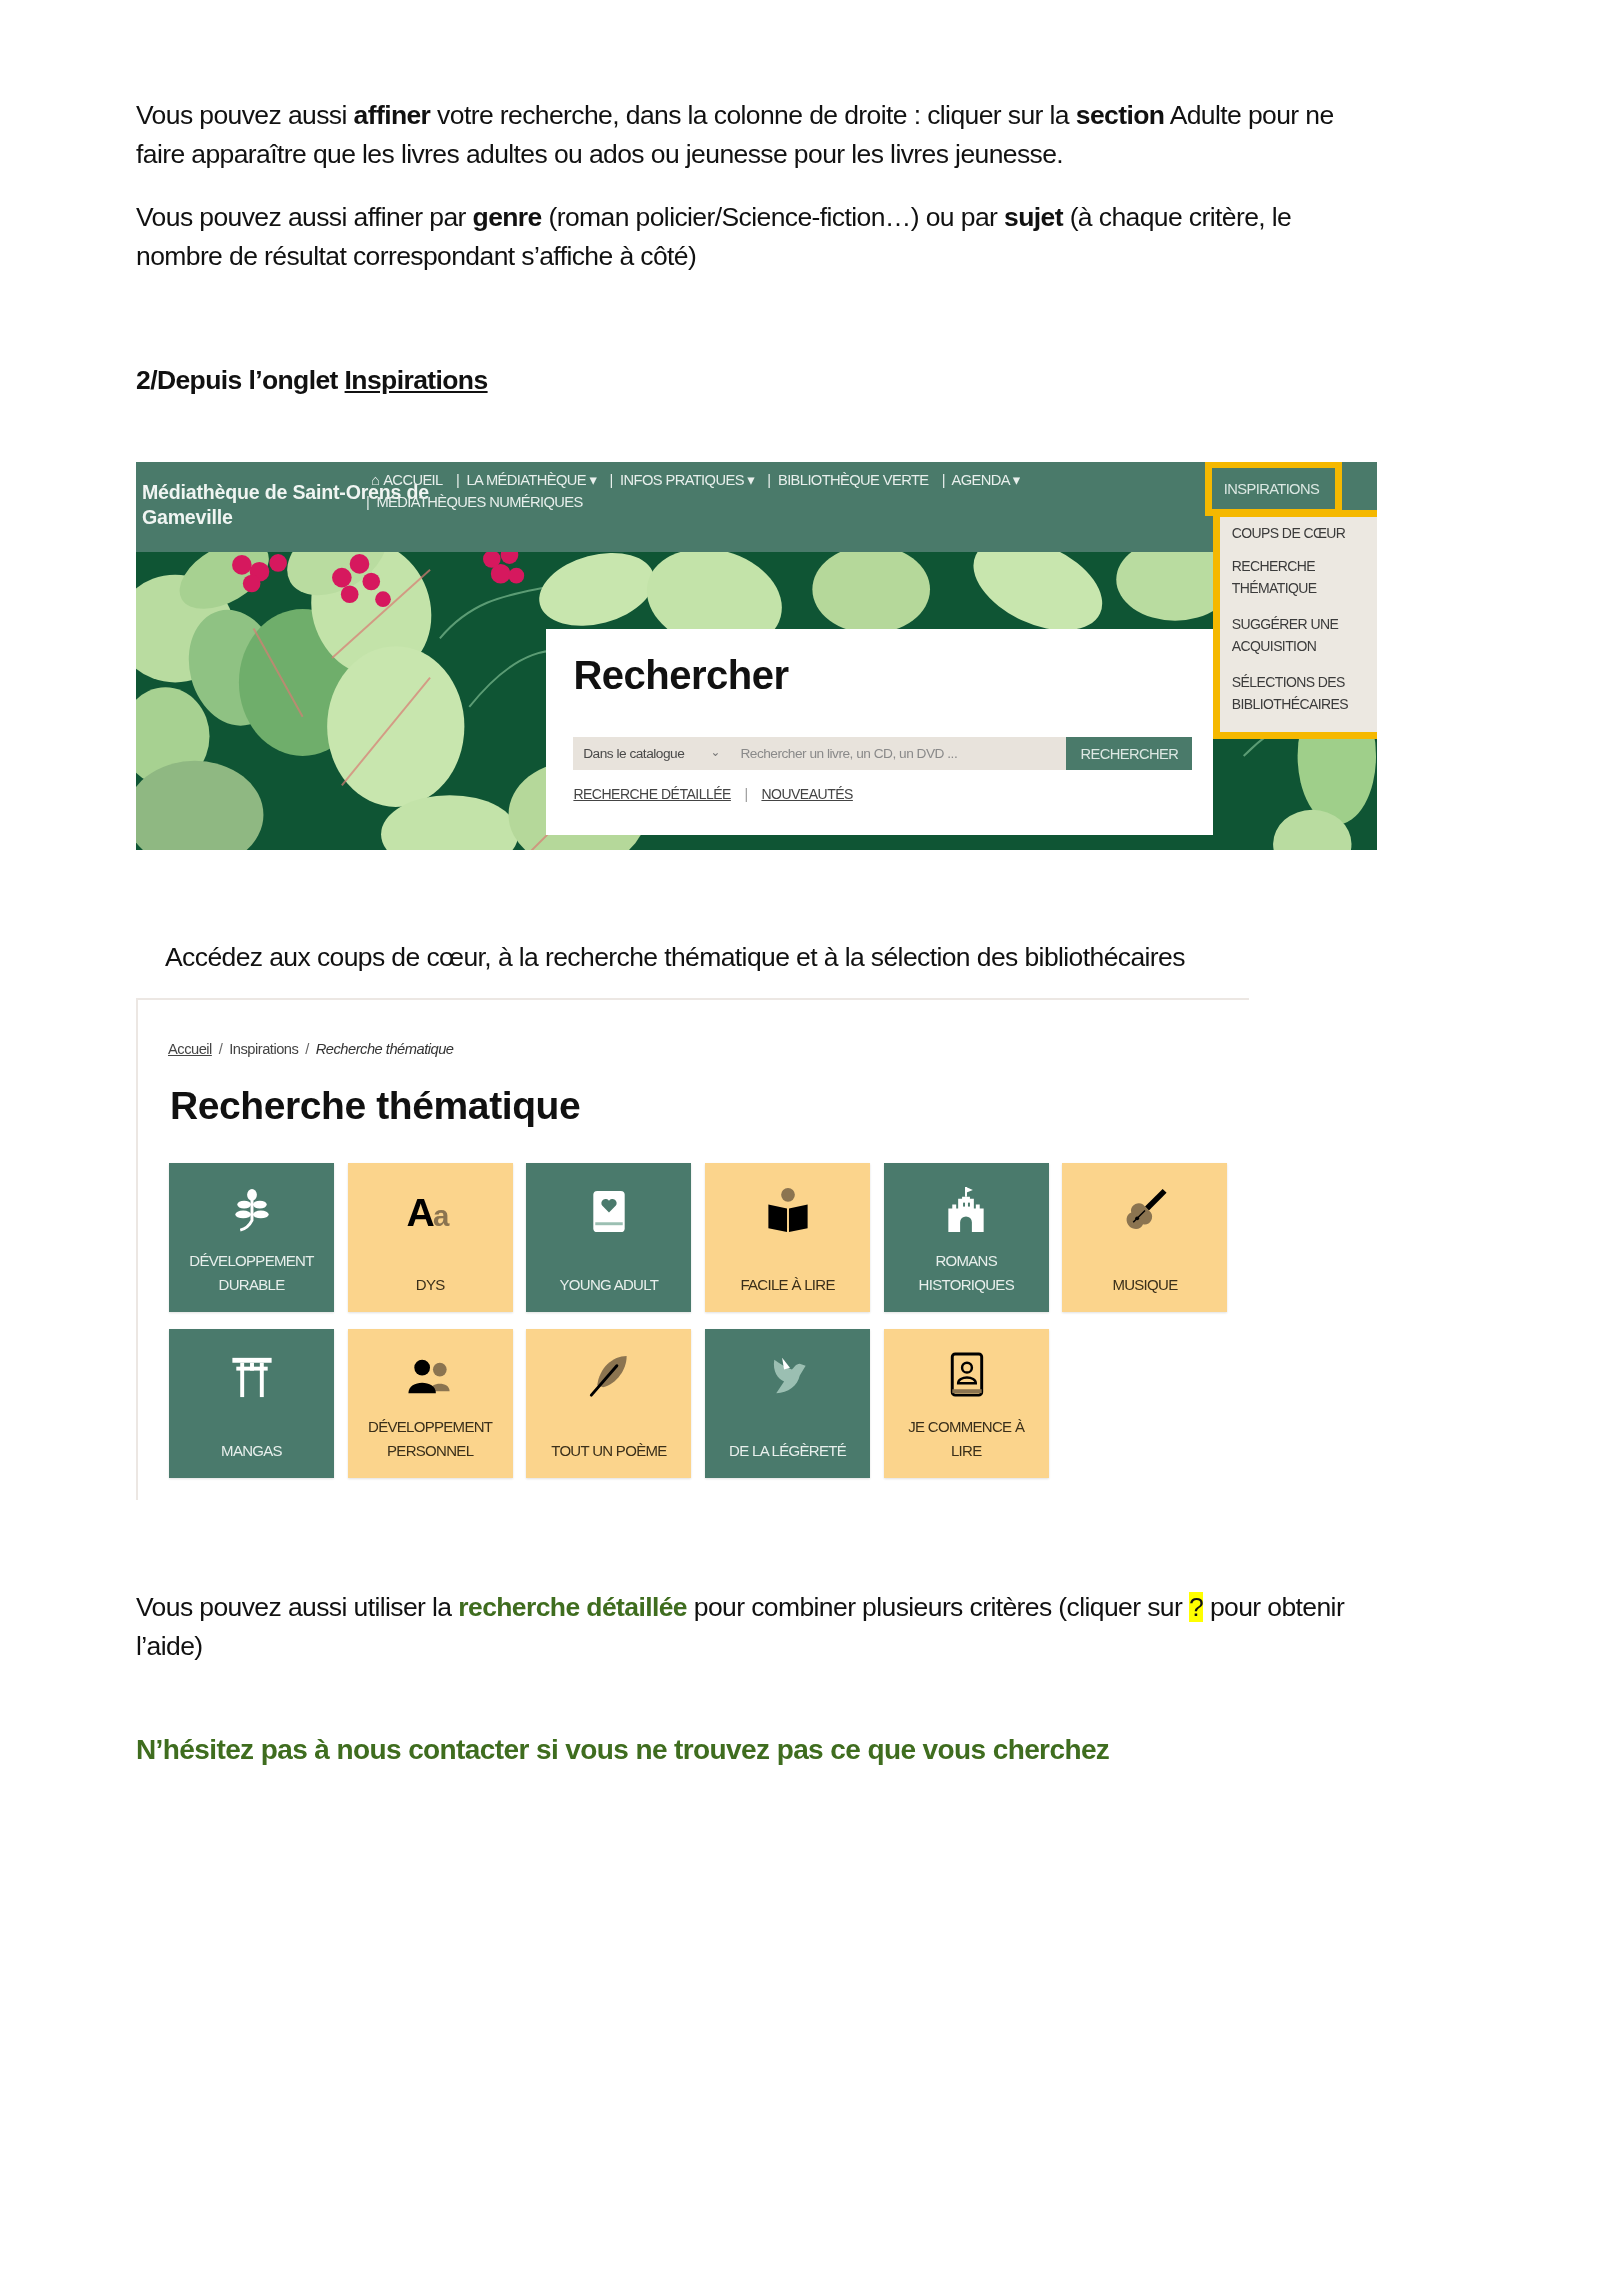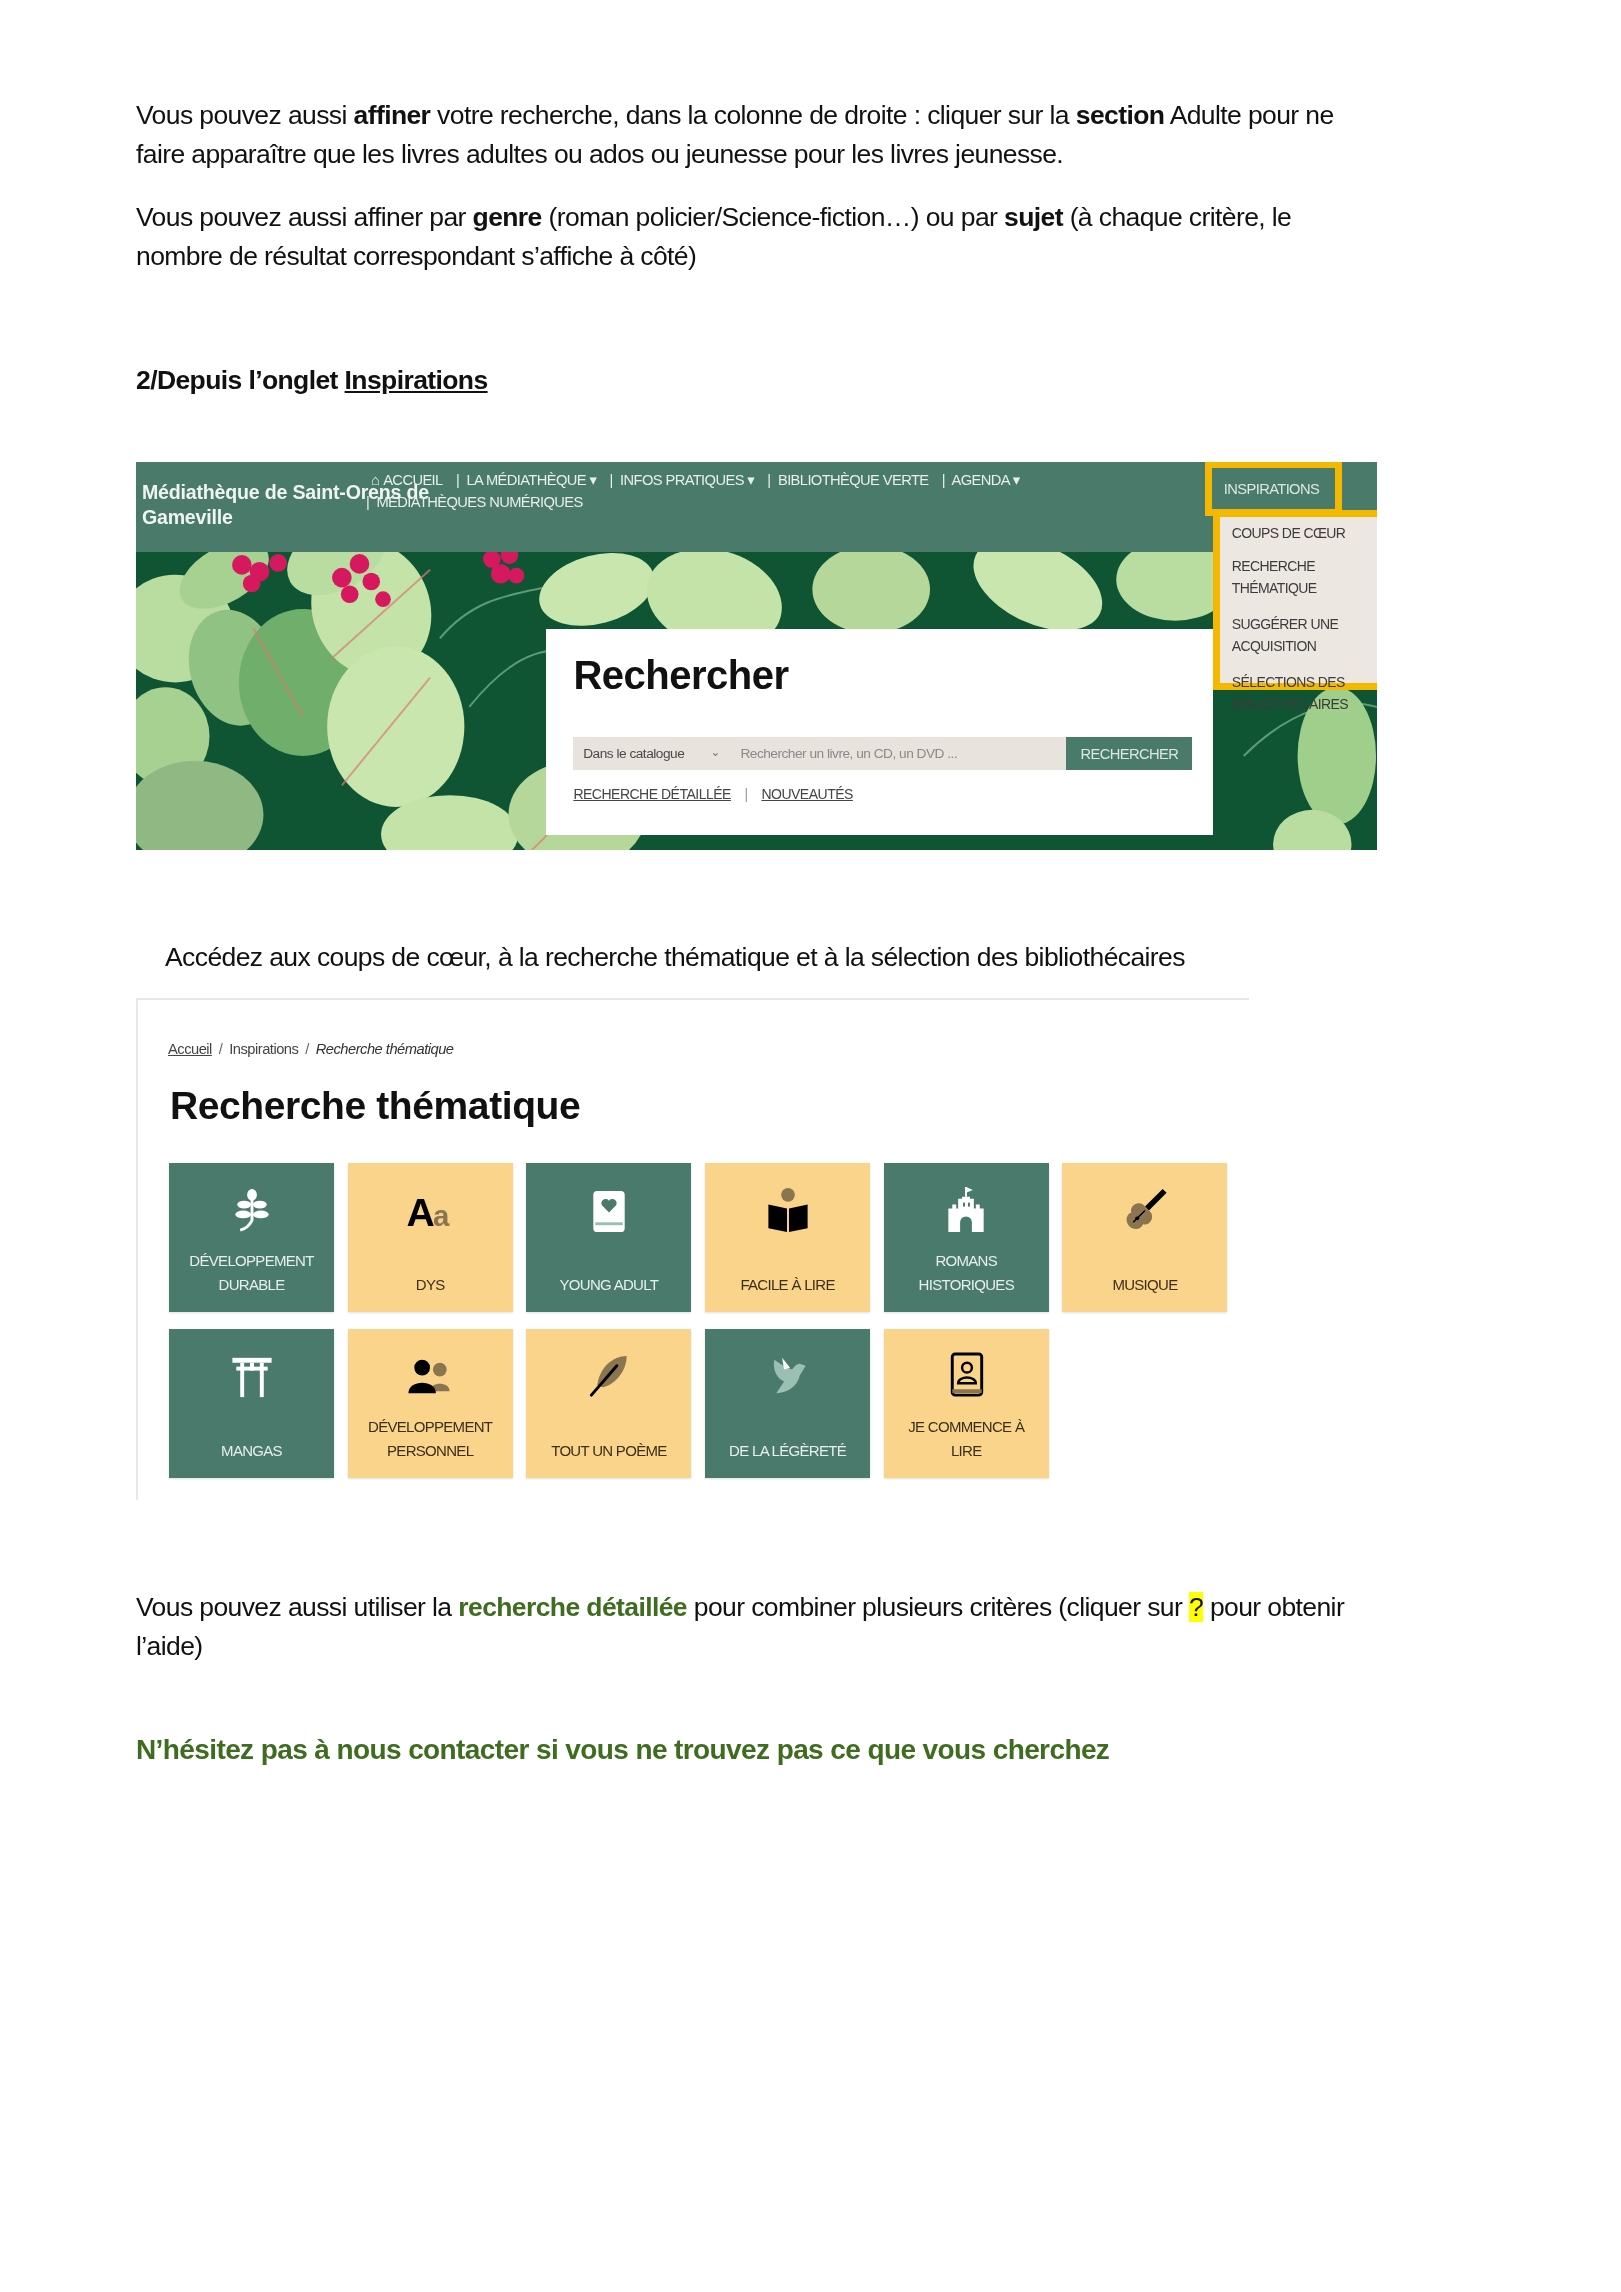--- a/index.html
+++ b/index.html
@@ -19,21 +19,21 @@
   .navbar { position:absolute; left:0; top:0; width:100%; height:90px; background:#4a7a6a; }
   .site-title { position:absolute; left:5.9px; top:17.6px; color:#f0f5f2; font-weight:bold;
                 font-size:19.6px; line-height:25.5px; letter-spacing:-0.2px; }
   .nav-row { position:absolute; color:#e8efec; font-size:14.7px; letter-spacing:-0.6px; white-space:nowrap; }
   .nav-row span { margin-right:3.9px; }
   .nav-sep { margin:0 5.9px; }
   .nav-item { cursor:pointer; }
   .insp-box { position:absolute; left:1069px; top:-1px; width:137px; height:55px;
               border:7.8px solid #f5b800; box-sizing:border-box; background:#4a7a6a; }
   .insp-label { position:absolute; left:11.8px; top:12.7px; color:#dce8e3; font-size:14.7px; letter-spacing:-0.6px; }
-  .dropdown { position:absolute; left:1077px; top:48px; width:171px; height:180px;
+  .dropdown { position:absolute; left:1077px; top:48px; width:171px; height:229px;
               border:7.8px solid #f5b800; box-sizing:border-box; background:#ece8e1; z-index:3; }
   .dropdown .item { position:absolute; left:11.8px; color:#3b3b3b; font-size:14px; line-height:21.6px;
                     letter-spacing:-0.6px; font-weight:normal; }
 
   .search-card { position:absolute; left:410px; top:167px; width:667px; height:206px; background:#ffffff; }
   .search-title { position:absolute; left:27.4px; top:23.5px; font-size:40px; font-weight:bold; color:#111;
                   letter-spacing:-0.5px; }
   .search-bar { position:absolute; left:27.4px; top:108px; width:619px; height:33px; background:#e8e3dc; }
   .scope { position:absolute; left:9.8px; top:8.8px; font-size:13.7px; color:#4a4a4a; letter-spacing:-0.5px; }
   .scope-chev { position:absolute; left:137px; top:7.8px; font-size:11.8px; color:#777; }

